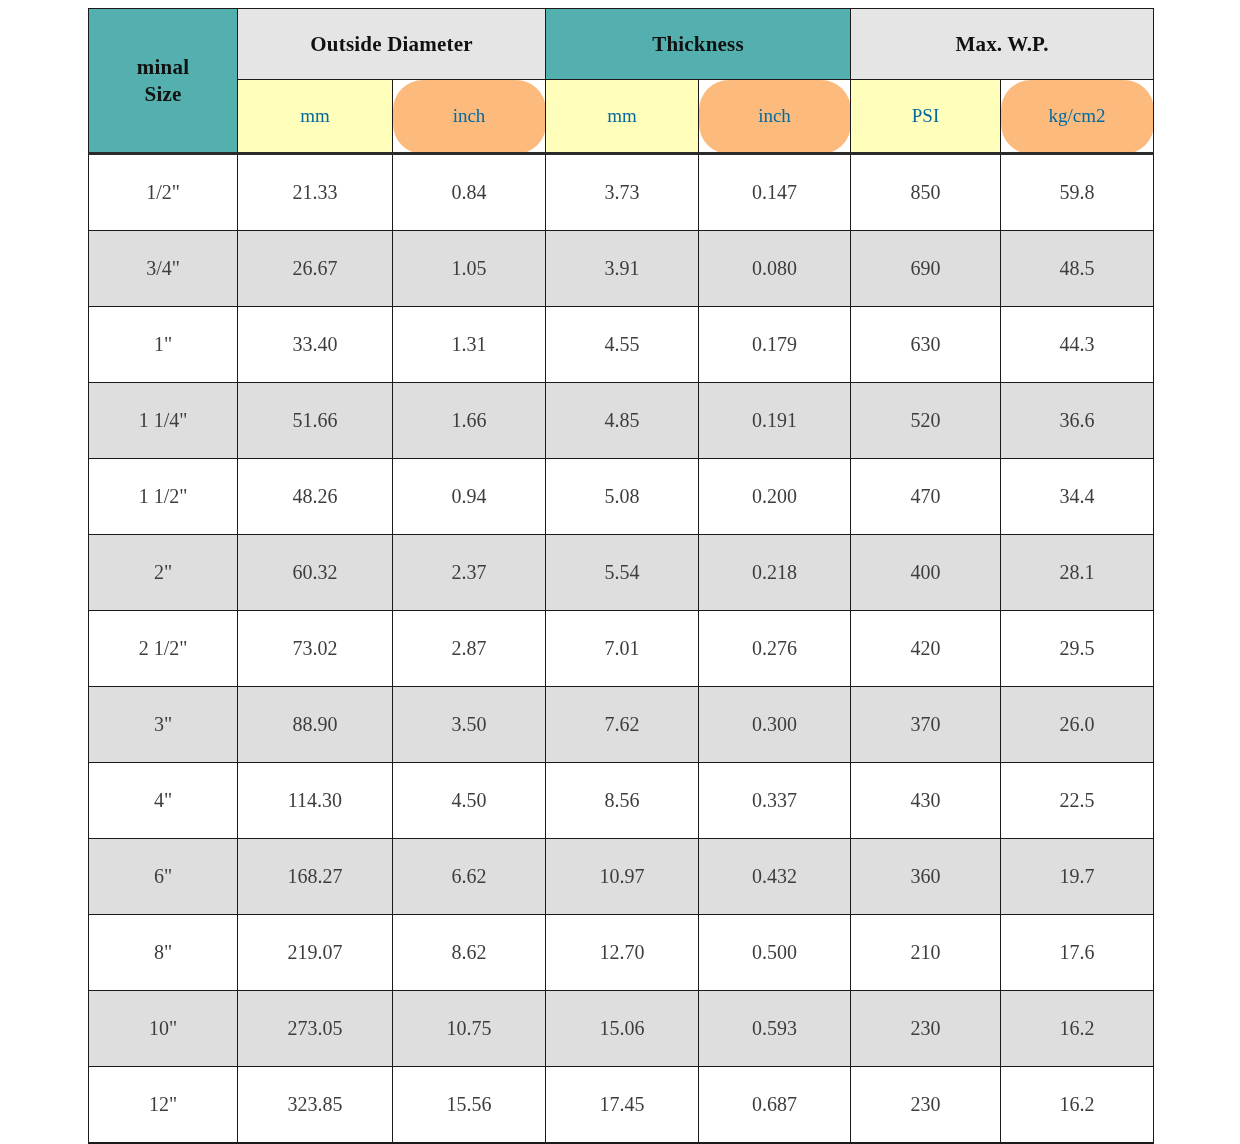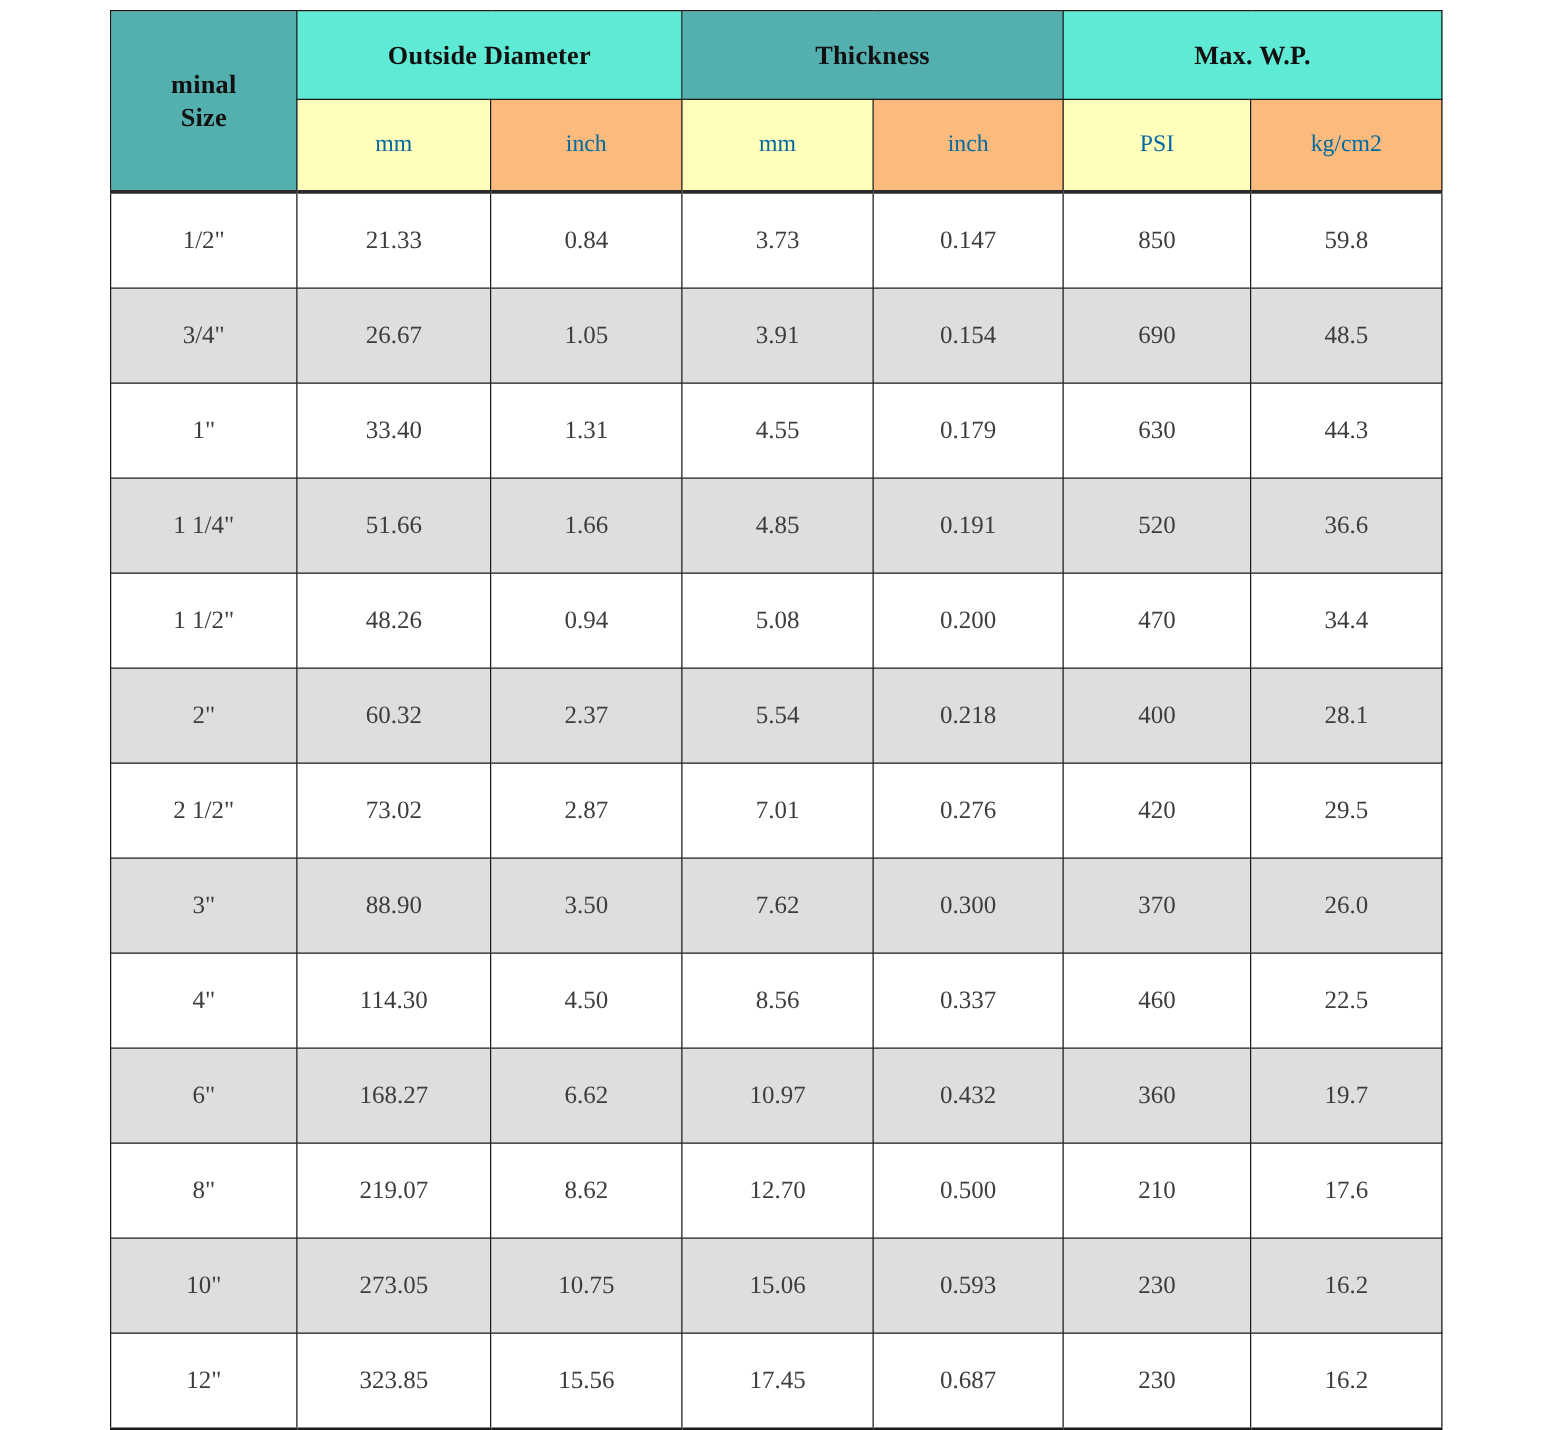--- a/index.html
+++ b/index.html
@@ -58,33 +58,33 @@
   }
 
   th.hdr-size {
     background: #54afaf;
     font-weight: bold;
     font-size: 20px;
     color: #111111;
     line-height: 1.25;
     border-bottom: 3px solid #2b2b2b !important;
   }
-  th.hdr-cyan  { background: #5eead4; }
+  th.hdr-cyan  { background: #e5e5e5; }
   th.hdr-teal  { background: #54afaf; }
 
   
   tr.unit-row th {
     height: 72px;
     font-size: 19px;
     font-weight: normal;
     color: #0369a1;
     border-bottom: 3px solid #2b2b2b !important;
   }
   th.unit-yellow { background: #ffffbb; }
-  th.unit-orange { background: #fcbb7d; }
+  th.unit-orange { background: #fcbb7d; border-radius: 30px; }
 
   
   tr.data-row td {
     height: 75px;
     font-size: 20px;
     color: #3d3d3d;
   }
   tr.row-white td { background: #ffffff; }
   tr.row-gray  td { background: #dedede; }
 
@@ -131,21 +131,21 @@
           <td>3.73</td>
           <td>0.147</td>
           <td>850</td>
           <td>59.8</td>
         </tr>
         <tr class="data-row row-gray">
           <td>3/4"</td>
           <td>26.67</td>
           <td>1.05</td>
           <td>3.91</td>
-          <td>0.154</td>
+          <td>0.080</td>
           <td>690</td>
           <td>48.5</td>
         </tr>
         <tr class="data-row row-white">
           <td>1"</td>
           <td>33.40</td>
           <td>1.31</td>
           <td>4.55</td>
           <td>0.179</td>
           <td>630</td>
@@ -195,21 +195,21 @@
           <td>0.300</td>
           <td>370</td>
           <td>26.0</td>
         </tr>
         <tr class="data-row row-white">
           <td>4"</td>
           <td>114.30</td>
           <td>4.50</td>
           <td>8.56</td>
           <td>0.337</td>
-          <td>460</td>
+          <td>430</td>
           <td>22.5</td>
         </tr>
         <tr class="data-row row-gray">
           <td>6"</td>
           <td>168.27</td>
           <td>6.62</td>
           <td>10.97</td>
           <td>0.432</td>
           <td>360</td>
           <td>19.7</td>

